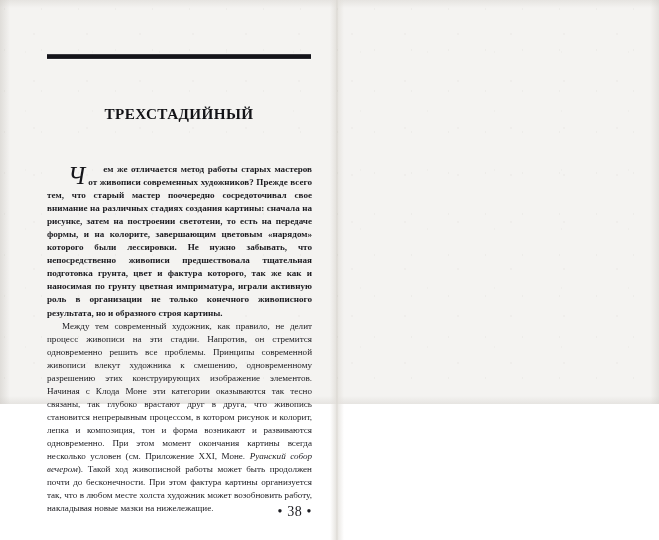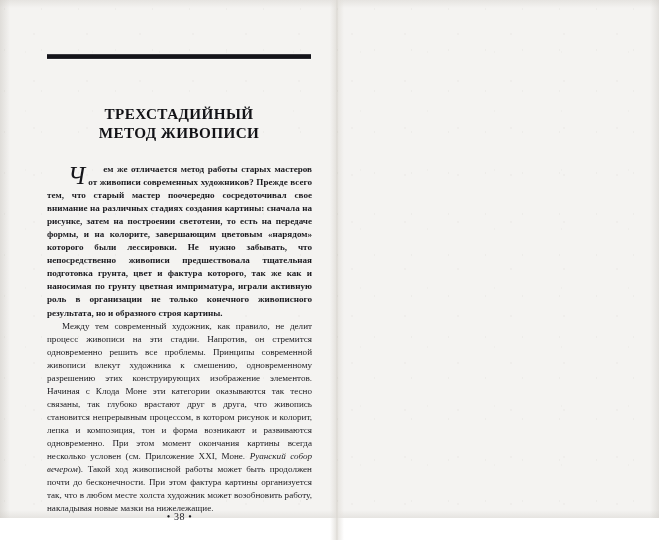--- a/index.html
+++ b/index.html
@@ -10,21 +10,21 @@
   body {
     width: 659px;
     height: 540px;
     overflow: hidden;
     font-family: "Liberation Serif", "DejaVu Serif", serif;
     color: #17171a;
   }
   #spread {
     position: relative;
     width: 659px;
-    height: 518px;
+    height: 404px;
     background: #f4f3f1;
     background-image:
       linear-gradient(90deg, rgba(206,203,198,0.55) 0px, rgba(243,242,240,0) 10px),
       linear-gradient(270deg, rgba(206,203,198,0.45) 0px, rgba(243,242,240,0) 9px),
       linear-gradient(180deg, rgba(208,205,200,0.40) 0px, rgba(243,242,240,0) 8px),
       linear-gradient(0deg, rgba(208,205,200,0.40) 0px, rgba(243,242,240,0) 8px);
     box-sizing: border-box;
   }
   .gutter {
     position: absolute;
@@ -101,25 +101,24 @@
     padding: 1px 3px 0 6px;
     margin-top: 1px;
     color: #15151a;
   }
   .dropcap-para .lead { text-indent: 0; font-weight: bold; }
 
   i, .ital { font-style: italic; }
 
   .folio {
     position: absolute;
-    font-size: 10px;
+    font-size: 14px;
     letter-spacing: 0.6px;
     color: #1d1d22;
-    text-align: center;
-    margin-top: 7px;
+    text-align: right;
   }
   .folio-left  { top: 504px; left: 47px;  width: 265px; }
 
   .grain {
     position: absolute;
     inset: 0;
     pointer-events: none;
     opacity: 0.35;
     background-image:
       radial-gradient(circle at 12% 22%, rgba(180,176,168,0.30) 0 1px, transparent 1px),
@@ -134,21 +133,20 @@
 <div id="spread">
 
   <div class="gutter"></div>
 
   <div class="page page-left">
 
     <div class="head-rule"></div>
 
     <div class="chapter-title">
       <span class="t-line">ТРЕХСТАДИЙНЫЙ</span>
-      <span class="t-line">МЕТОД ЖИВОПИСИ</span>
     </div>
 
     <div class="body-text body-left">
 
       <p class="para dropcap-para">
         <span class="dropcap">Ч</span><span class="lead">ем же отличается метод работы старых мастеров от живописи современных художников? Прежде всего тем, что старый мастер поочередно сосредоточивал свое внимание на различных стадиях создания картины: сначала на рисунке, затем на построении светотени, то есть на передаче формы, и на колорите, завершающим цветовым «нарядом» которого были лессировки. Не нужно забывать, что непосредственно живописи предшествовала тщательная подготовка грунта, цвет и фактура которого, так же как и наносимая по грунту цветная имприматура, играли активную роль в организации не только конечного живописного результата, но и образного строя картины.</span>
       </p>
 
       <p class="para">
         <span>Между тем современный художник, как правило, не делит процесс живописи на эти стадии. Напротив, он стремится одновременно решить все проблемы. Принципы современной живописи влекут художника к смешению, одновременному разрешению этих конструирующих изображение элементов. Начиная с Клода Моне эти категории оказываются так тесно связаны, так глубоко врастают друг в друга, что живопись становится непрерывным процессом, в котором рисунок и колорит, лепка и композиция, тон и форма возникают и развиваются одновременно. При этом момент окончания картины всегда несколько условен (см. Приложение XXI, Моне. </span><i>Руанский собор вечером</i><span>). Такой ход живописной работы может быть продолжен почти до бесконечности. При этом фактура картины организуется так, что в любом месте холста художник может возобновить работу, накладывая новые мазки на нижележащие.</span>

